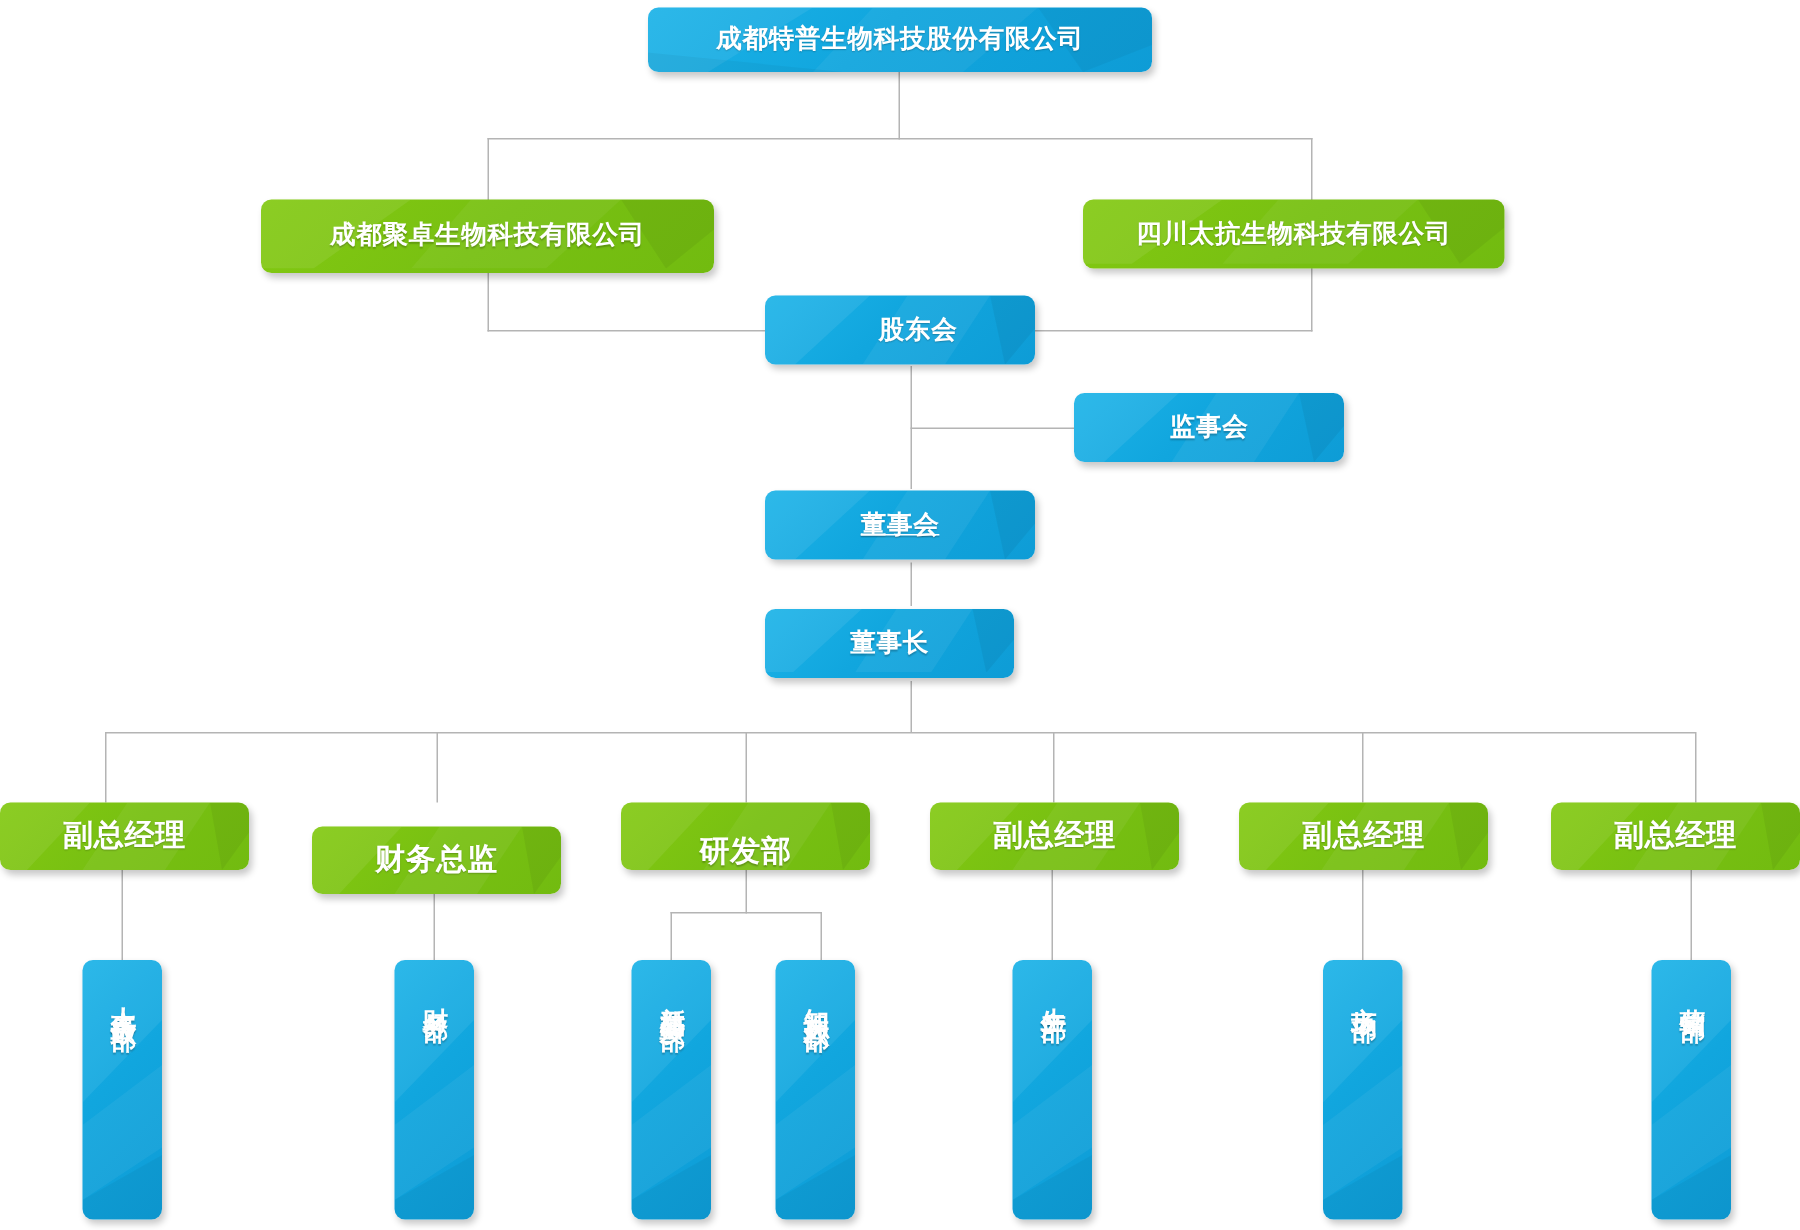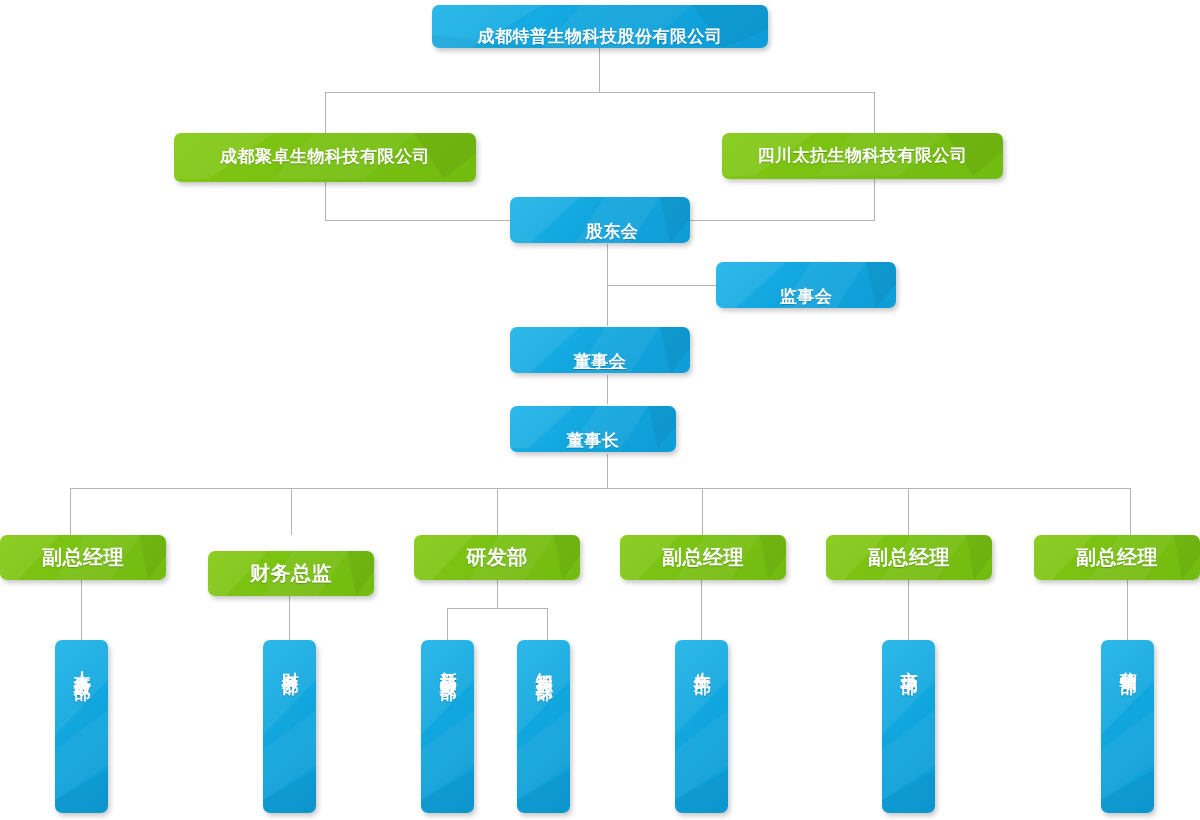--- a/index.html
+++ b/index.html
@@ -54,21 +54,20 @@
   
   .node .facets {
     position: absolute;
     inset: 0;
     z-index: 1;
     pointer-events: none;
   }
 
   .blue {
     background: linear-gradient(135deg, #1cb3e8 0%, #11a6de 45%, #0e9cd6 100%);
-    align-items: flex-end;
   }
   .green {
     background: linear-gradient(135deg, #83c911 0%, #78c012 50%, #72bb10 100%);
   }
 
   
   .node.horiz .label {
     font-size: 17px;
     white-space: nowrap;
   }
@@ -206,21 +205,21 @@
 
   <div class="node green horiz small" style="left:208px; top:535px; width:166px; height:45px;margin-top:16px;">
     <svg class="facets" viewBox="0 0 166 45" preserveAspectRatio="none">
       <polygon points="0,0 60,0 18,45 0,45" fill="#ffffff" opacity="0.08"></polygon>
       <polygon points="85,0 140,0 110,45 55,45" fill="#ffffff" opacity="0.06"></polygon>
       <polygon points="140,0 166,0 166,20 148,45" fill="#000000" opacity="0.05"></polygon>
     </svg>
     <span class="label">财务总监</span>
   </div>
 
-  <div class="node green horiz small" style="left:414px; top:535px; width:166px; height:45px;">
+  <div class="node green horiz small" style="left:414px; top:535px; width:166px; height:45px;align-items:flex-end;">
     <svg class="facets" viewBox="0 0 166 45" preserveAspectRatio="none">
       <polygon points="0,0 60,0 18,45 0,45" fill="#ffffff" opacity="0.08"></polygon>
       <polygon points="85,0 140,0 110,45 55,45" fill="#ffffff" opacity="0.06"></polygon>
       <polygon points="140,0 166,0 166,20 148,45" fill="#000000" opacity="0.05"></polygon>
     </svg>
     <span class="label">研发部</span>
   </div>
 
   <div class="node green horiz small" style="left:620px; top:535px; width:166px; height:45px;">
     <svg class="facets" viewBox="0 0 166 45" preserveAspectRatio="none">

